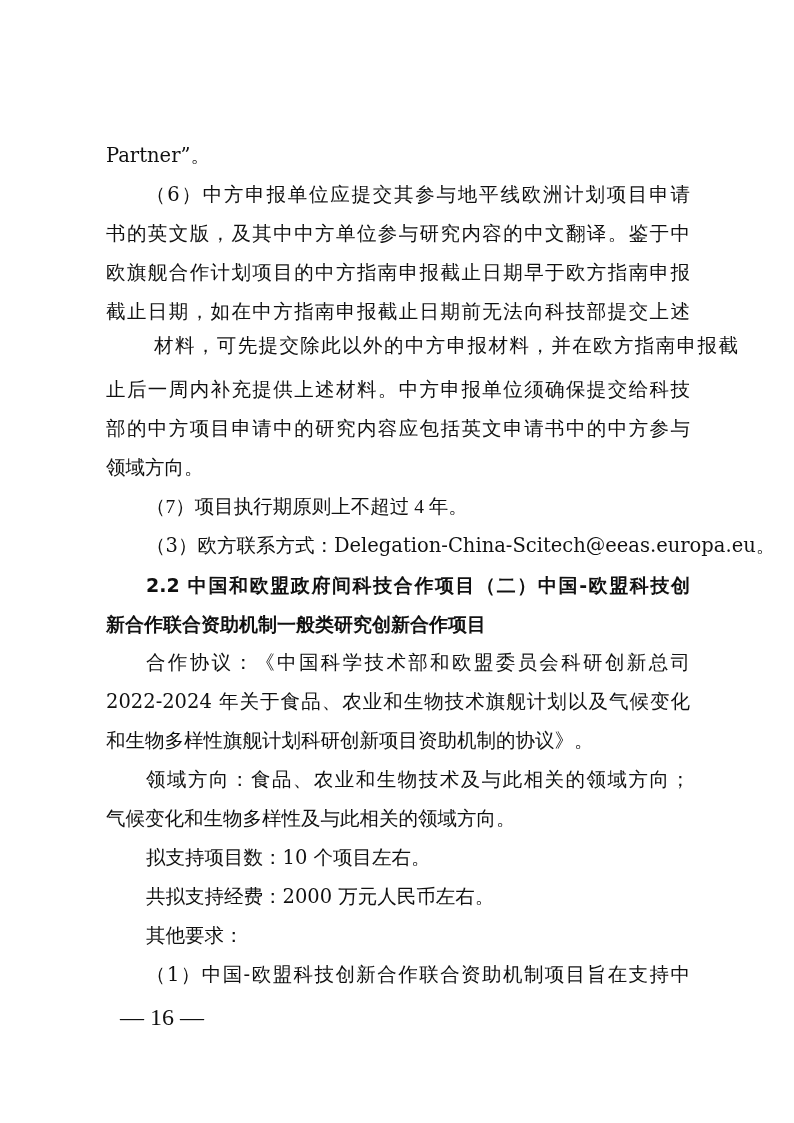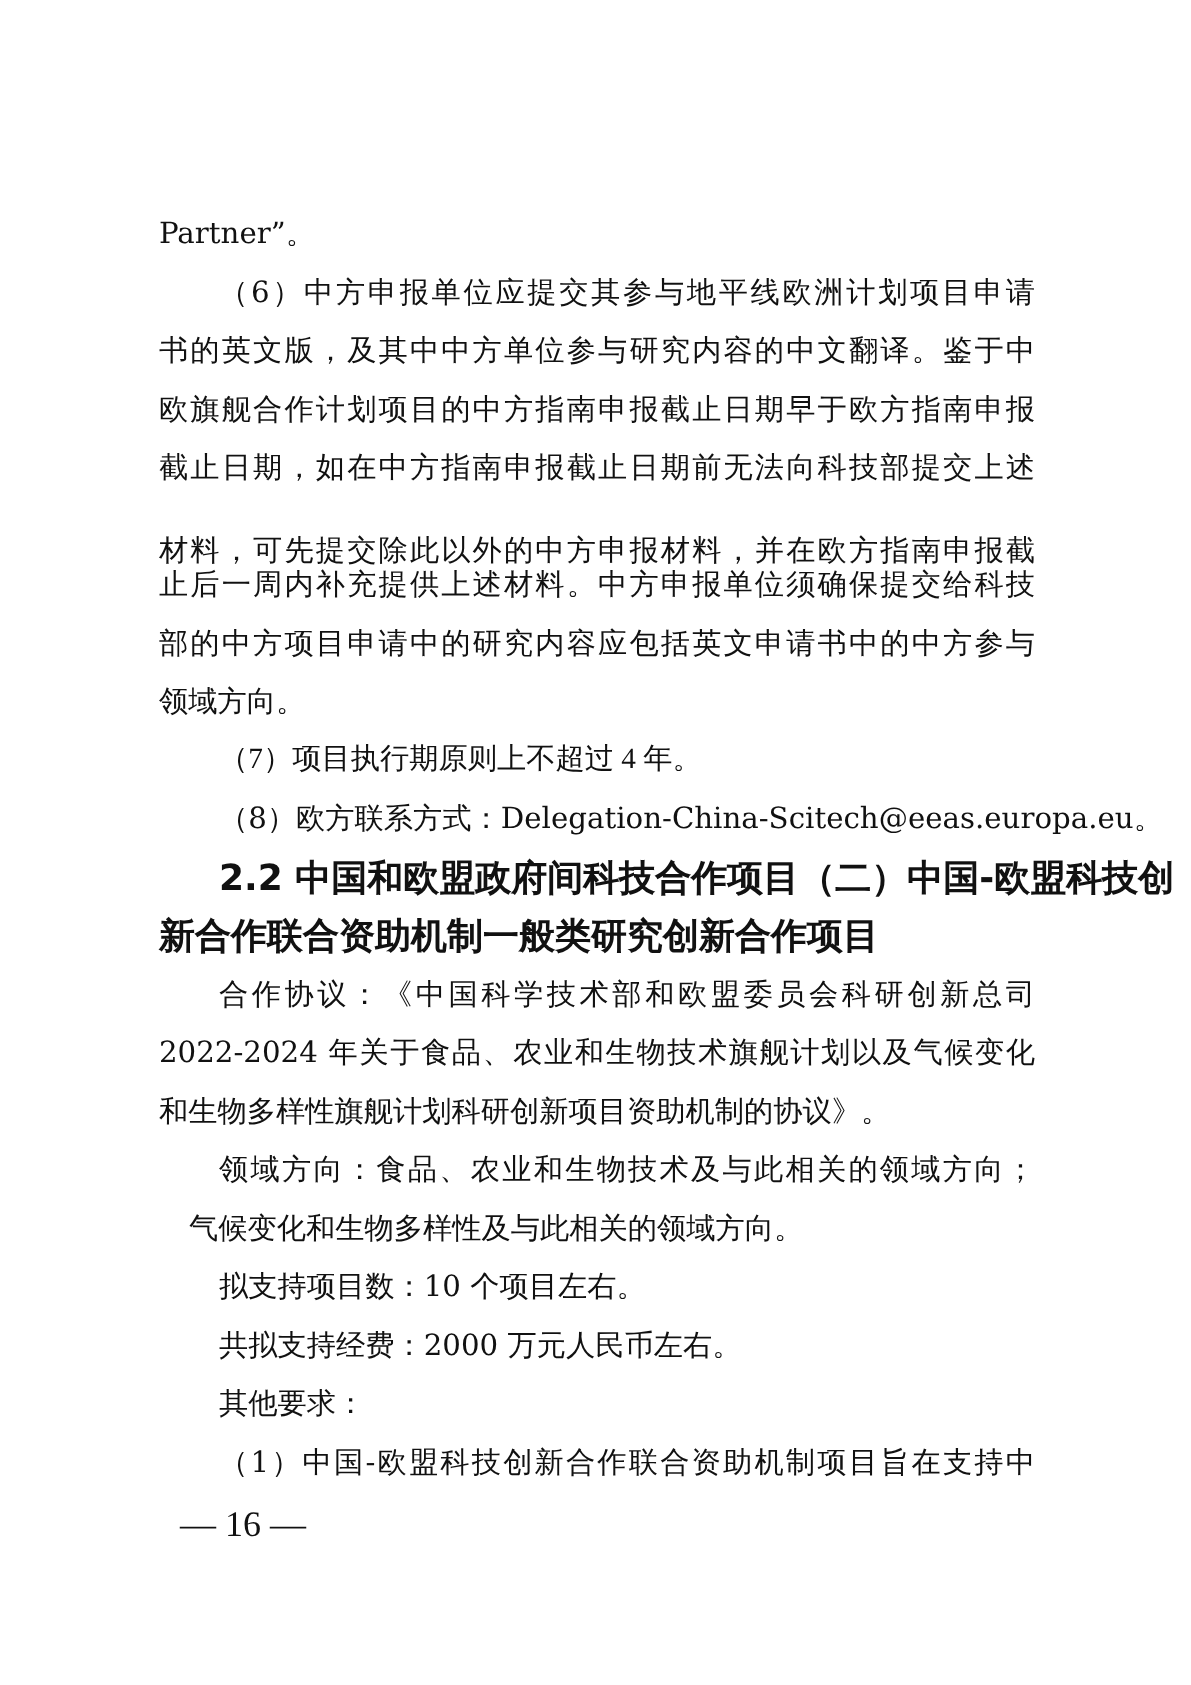--- a/index.html
+++ b/index.html
@@ -38,21 +38,21 @@
     .line.last {
       text-align-last: left;
     }
     .line.indent {
       left: 146px;
       width: 544px;
     }
     .line.heading {
       font-family: "DejaVu Sans", "Liberation Sans", sans-serif;
       font-weight: bold;
-      font-size: 24px;
+      font-size: 19px;
     }
     .page-number {
       position: absolute;
       left: 120px;
       top: 1003px;
       font-size: 24px;
       line-height: 28px;
       white-space: nowrap;
       font-family: "Liberation Serif", "DejaVu Serif", serif;
     }
@@ -61,37 +61,37 @@
 <body>
 
 <div class="page">
 
   <div class="line last" style="top:141px;">Partner”。</div>
 
   <div class="line indent" style="top:180px;">（6）中方申报单位应提交其参与地平线欧洲计划项目申请</div>
   <div class="line" style="top:219px;">书的英文版，及其中中方单位参与研究内容的中文翻译。鉴于中</div>
   <div class="line" style="top:258px;">欧旗舰合作计划项目的中方指南申报截止日期早于欧方指南申报</div>
   <div class="line" style="top:297px;">截止日期，如在中方指南申报截止日期前无法向科技部提交上述</div>
-  <div class="line" style="top:352px;">材料，可先提交除此以外的中方申报材料，并在欧方指南申报截</div>
+  <div class="line" style="top:331px;margin-left:48px;">材料，可先提交除此以外的中方申报材料，并在欧方指南申报截</div>
   <div class="line" style="top:375px;">止后一周内补充提供上述材料。中方申报单位须确保提交给科技</div>
   <div class="line" style="top:414px;">部的中方项目申请中的研究内容应包括英文申请书中的中方参与</div>
   <div class="line last" style="top:453px;">领域方向。</div>
 
   <div class="line indent last" style="top:492px;font-family:Liberation Serif, serif;">（7）项目执行期原则上不超过 4 年。</div>
-  <div class="line indent last" style="top:531px;">（8）欧方联系方式：Delegation-China-Scitech@eeas.europa.eu。</div>
+  <div class="line indent last" style="top:531px;">（3）欧方联系方式：Delegation-China-Scitech@eeas.europa.eu。</div>
 
   <div class="line indent heading" style="top:570px;">2.2 中国和欧盟政府间科技合作项目（二）中国-欧盟科技创</div>
   <div class="line heading last" style="top:609px;">新合作联合资助机制一般类研究创新合作项目</div>
 
   <div class="line indent" style="top:648px;">合作协议：《中国科学技术部和欧盟委员会科研创新总司</div>
   <div class="line" style="top:687px;">2022-2024 年关于食品、农业和生物技术旗舰计划以及气候变化</div>
   <div class="line last" style="top:726px;">和生物多样性旗舰计划科研创新项目资助机制的协议》。</div>
 
   <div class="line indent" style="top:765px;">领域方向：食品、农业和生物技术及与此相关的领域方向；</div>
-  <div class="line last" style="top:804px;margin-left:20px;">气候变化和生物多样性及与此相关的领域方向。</div>
+  <div class="line last" style="top:804px;">气候变化和生物多样性及与此相关的领域方向。</div>
 
   <div class="line indent last" style="top:843px;">拟支持项目数：10 个项目左右。</div>
   <div class="line indent last" style="top:882px;">共拟支持经费：2000 万元人民币左右。</div>
   <div class="line indent last" style="top:921px;">其他要求：</div>
   <div class="line indent" style="top:960px;">（1）中国-欧盟科技创新合作联合资助机制项目旨在支持中</div>
 
   <div class="page-number">— 16 —</div>
 </div>
 
 </body></html>

